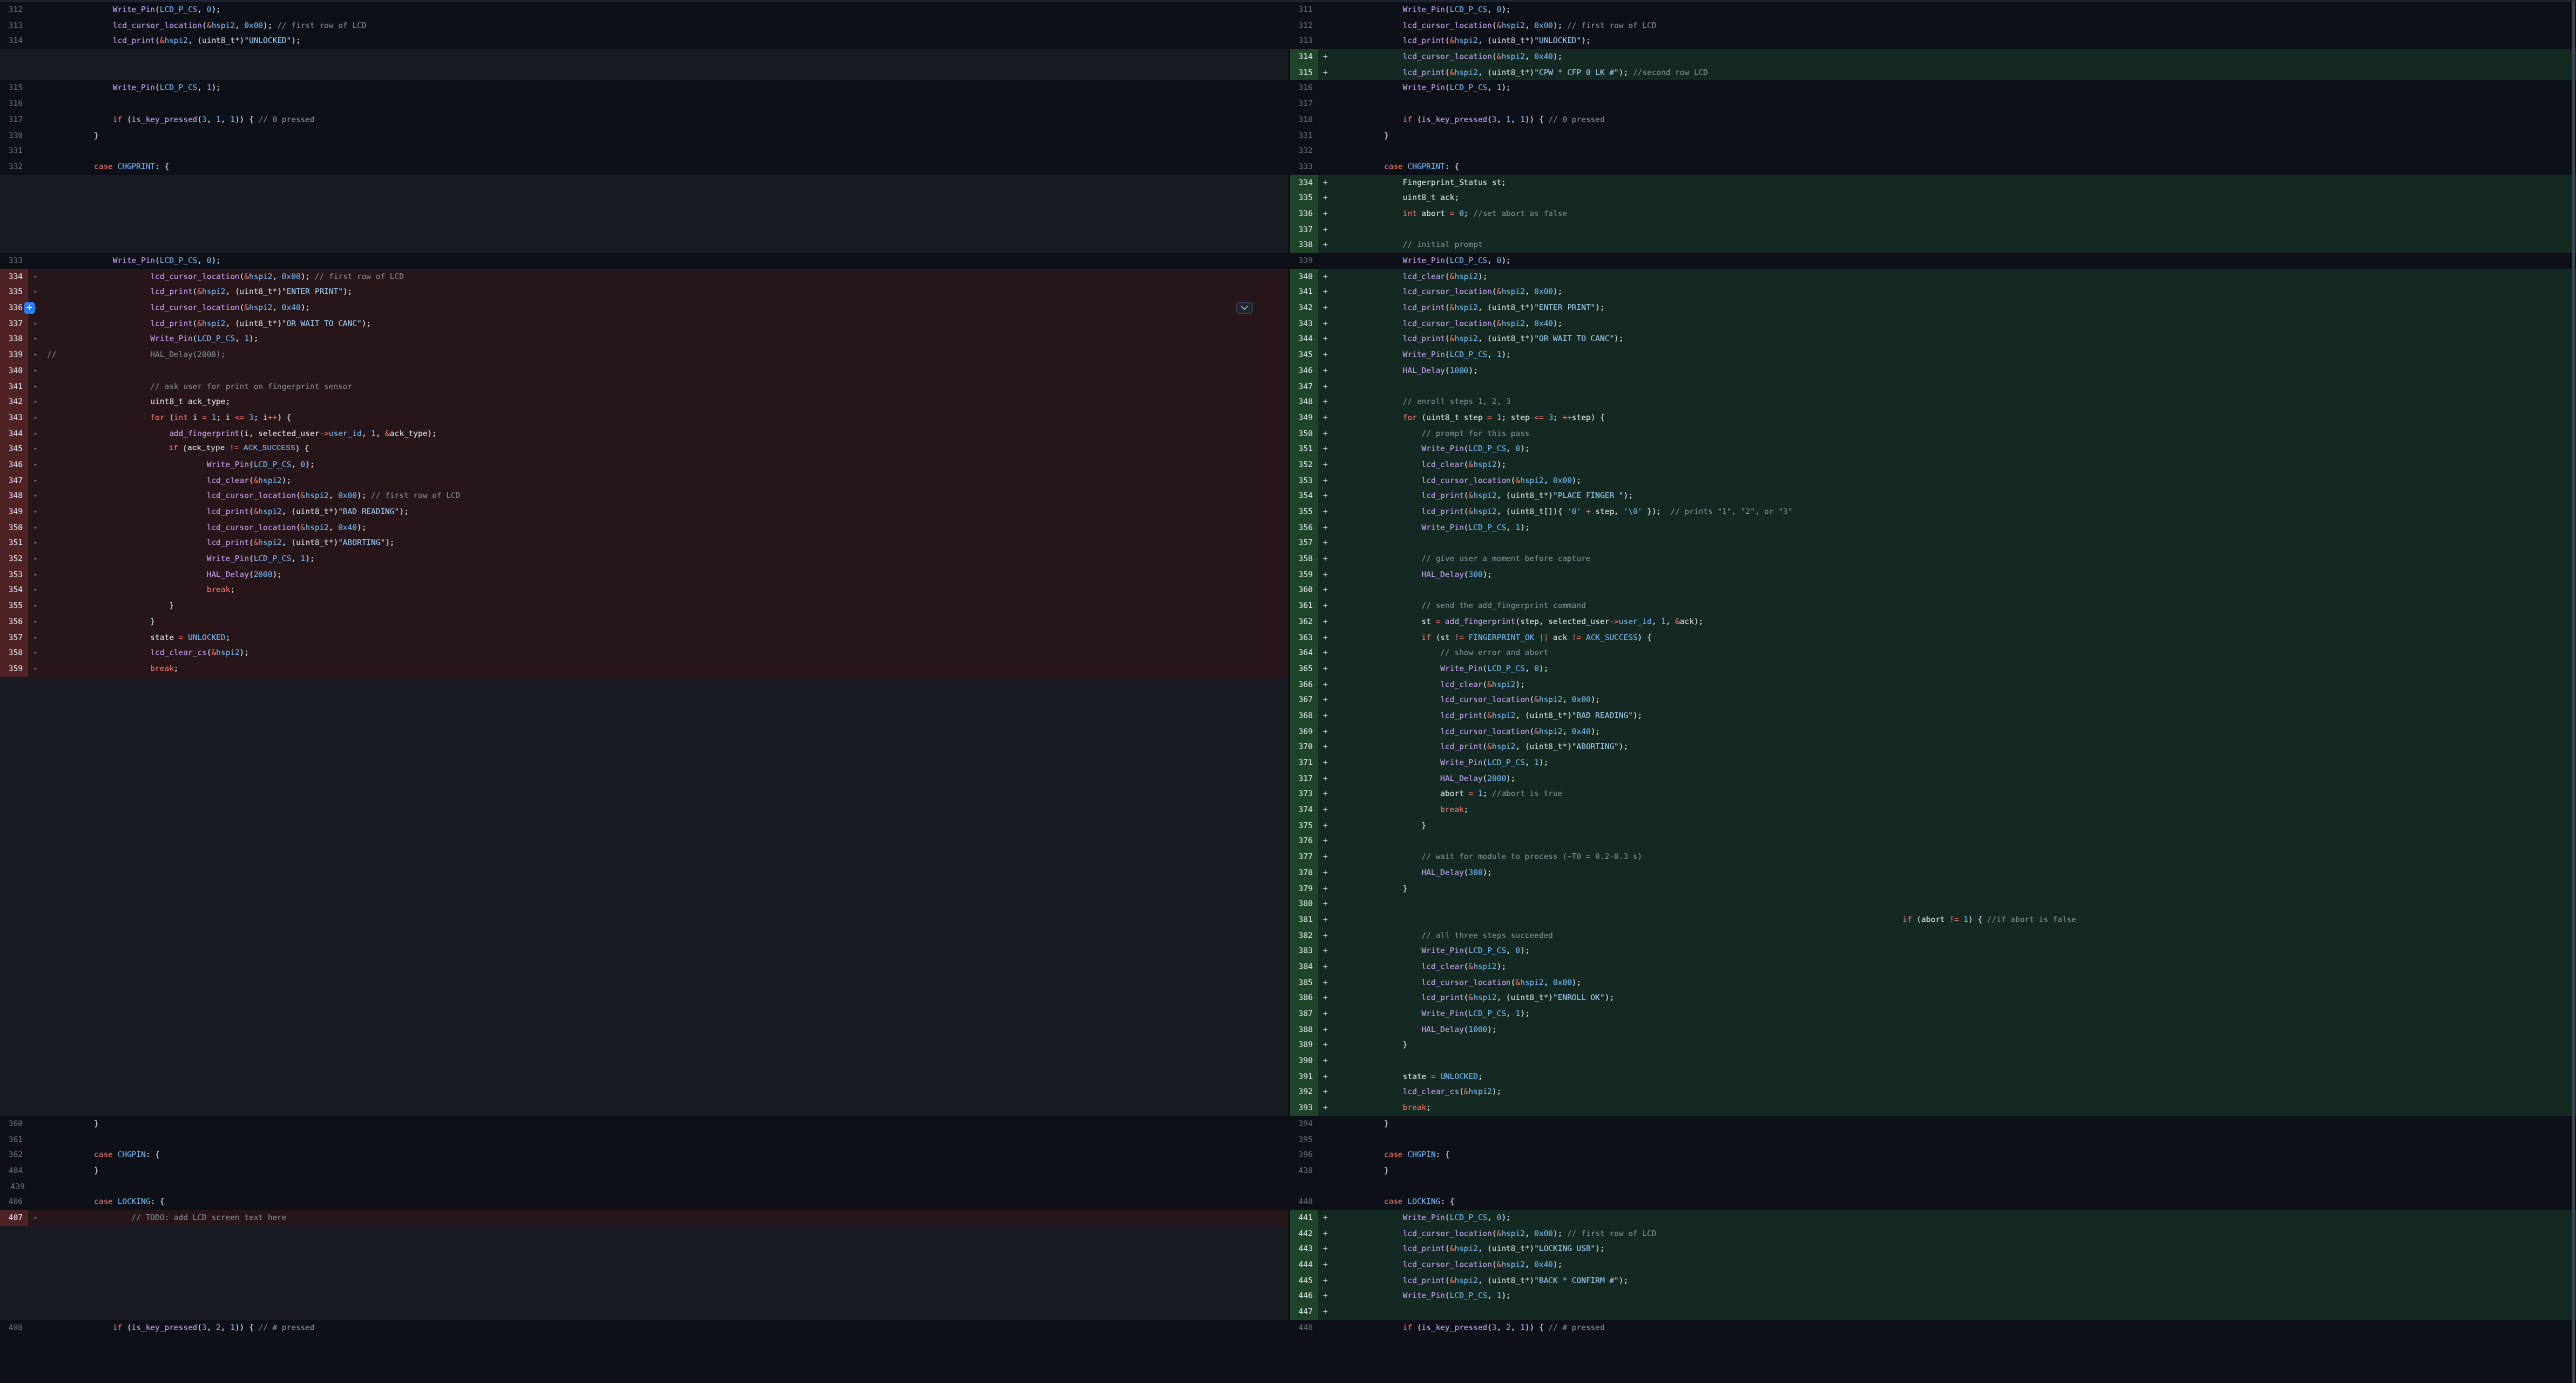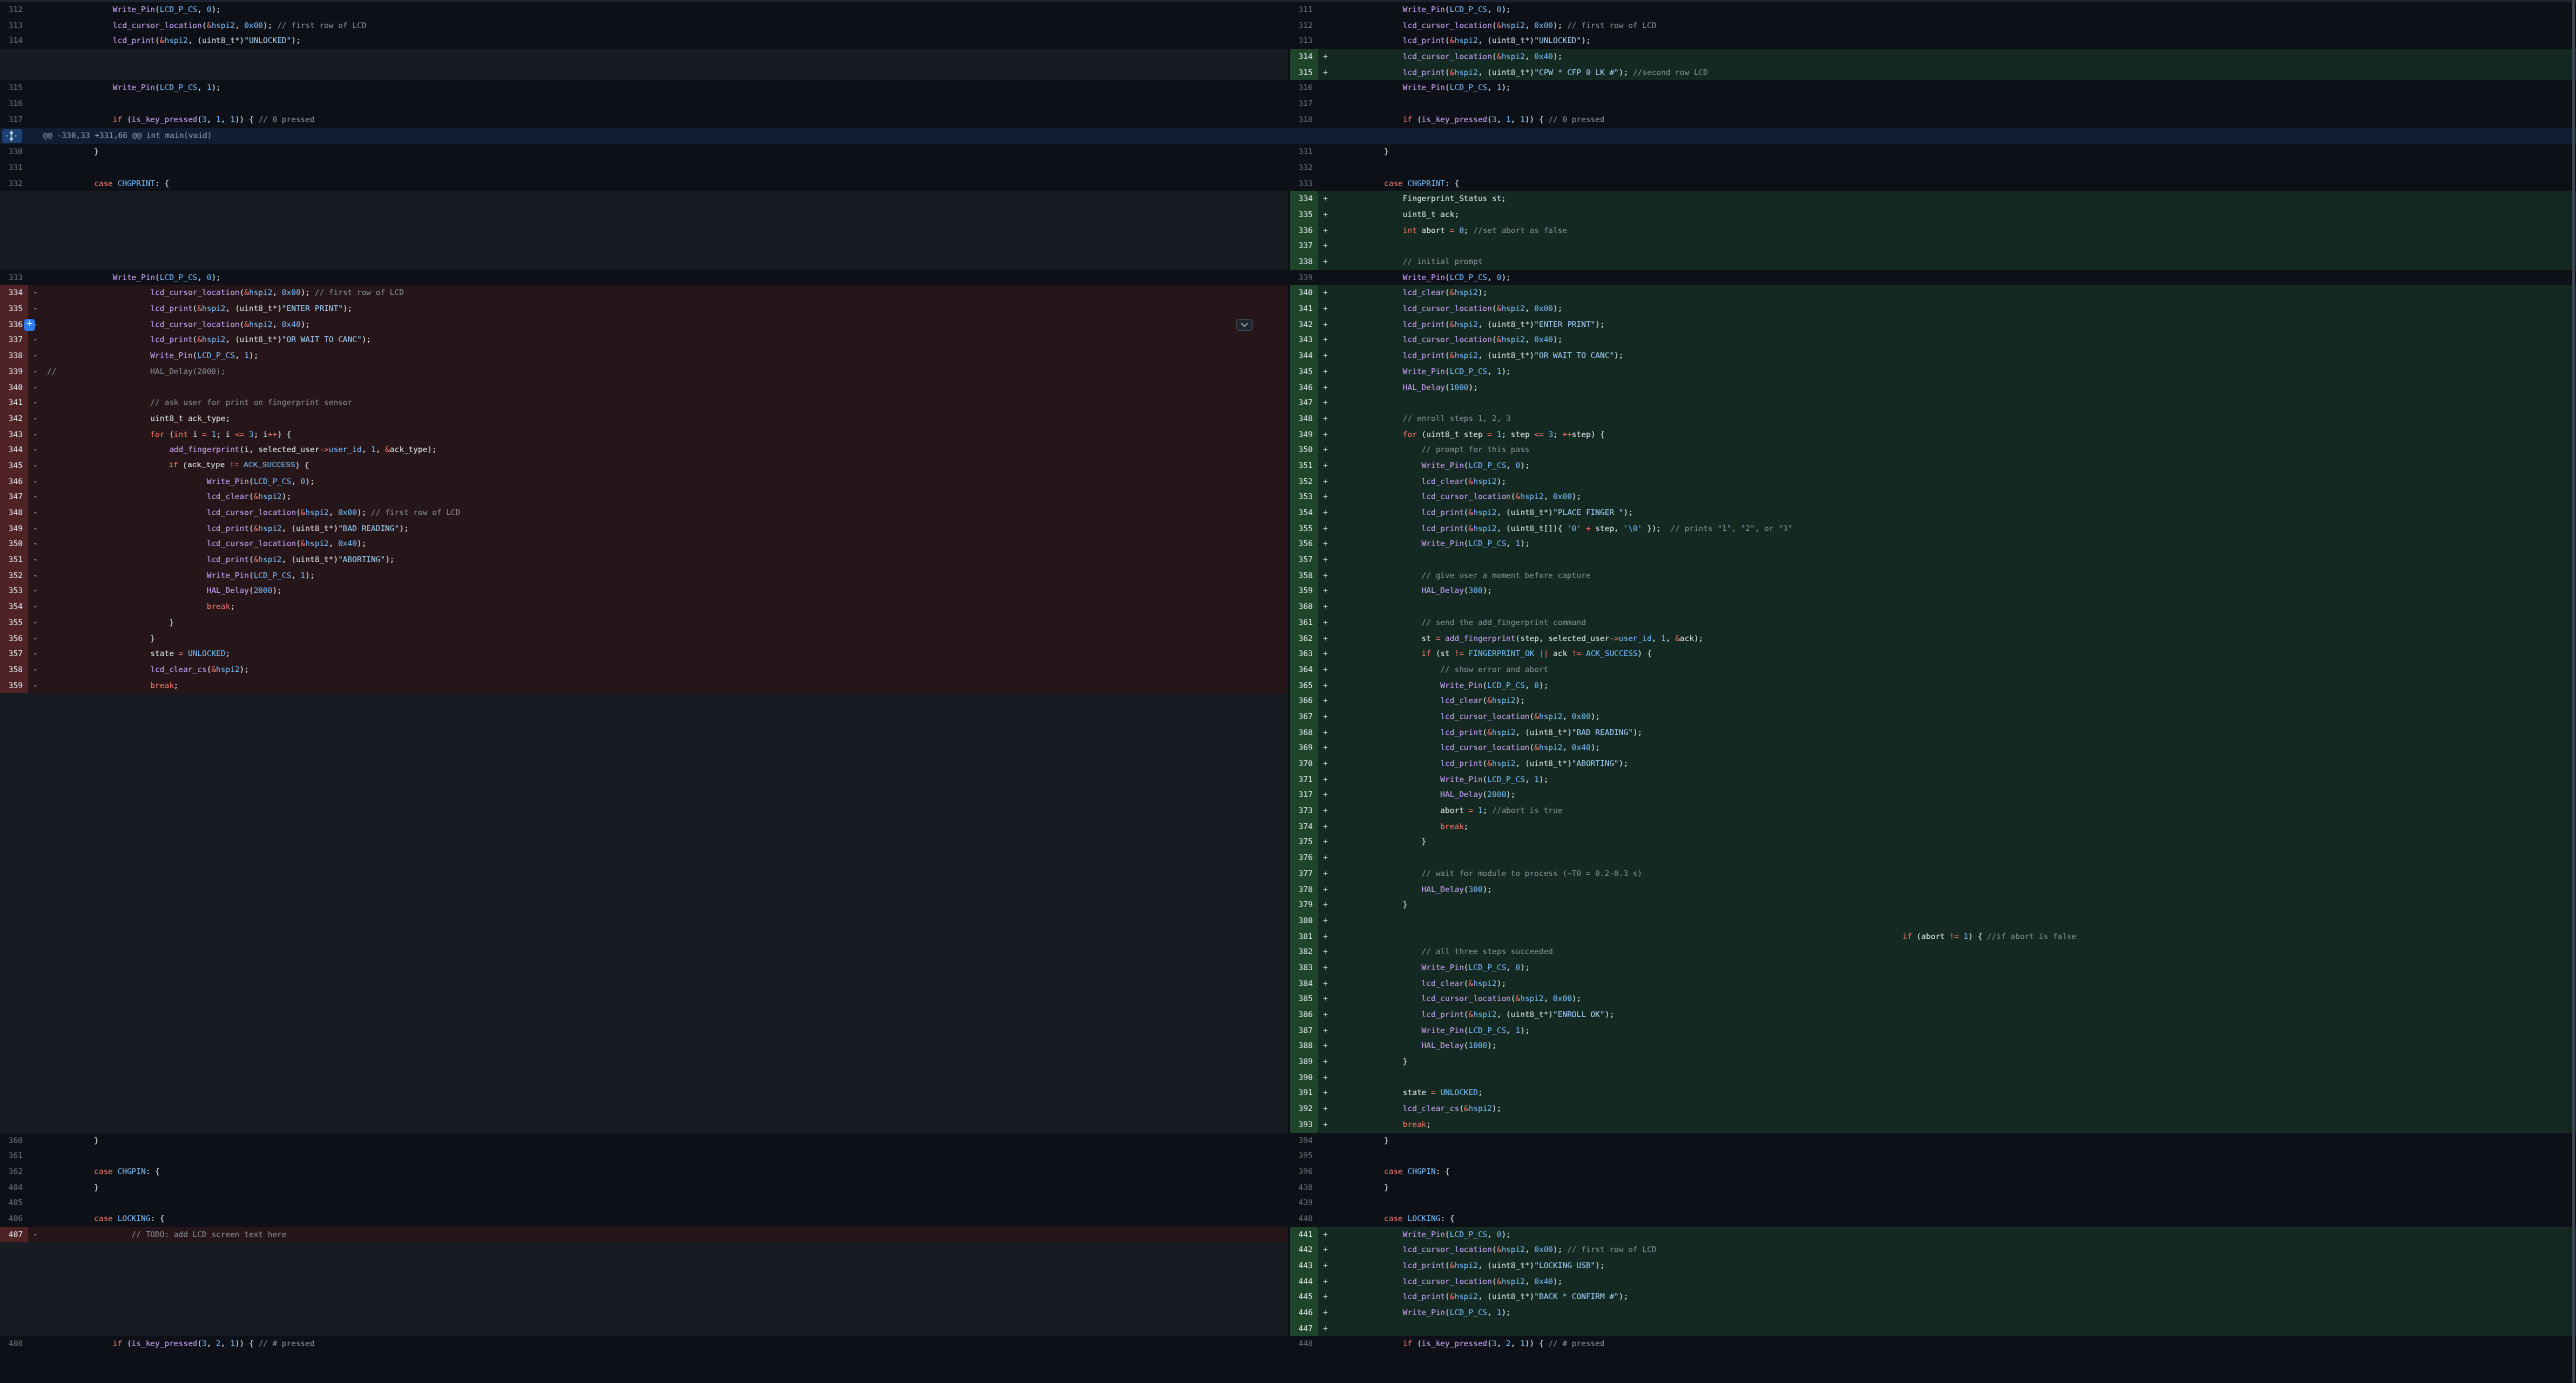--- a/index.html
+++ b/index.html
@@ -160,31 +160,20 @@
           <div class="num">317</div>
           <div class="mark"></div>
           <pre class="code" style="margin: 0px;">              <span class="sg-k">if</span><span class="sg-p"> (</span><span class="sg-f">is_key_pressed</span><span class="sg-p">(</span><span class="sg-c">3</span><span class="sg-p">, </span><span class="sg-c">1</span><span class="sg-p">, </span><span class="sg-c">1</span><span class="sg-p">)) { </span><span class="sg-m">// 0 pressed</span></pre>
         </div>
         <div class="cell ctx rhs">
           <div class="num">318</div>
           <div class="mark"></div>
           <pre class="code" style="margin: 0px;">              <span class="sg-k">if</span><span class="sg-p"> (</span><span class="sg-f">is_key_pressed</span><span class="sg-p">(</span><span class="sg-c">3</span><span class="sg-p">, </span><span class="sg-c">1</span><span class="sg-p">, </span><span class="sg-c">1</span><span class="sg-p">)) { </span><span class="sg-m">// 0 pressed</span></pre>
         </div>
       </div>
-      <div class="row hunk">
-        <button class="exp-btn exp-all">
-          <svg width="10.8" height="11.8" viewBox="0 0 16 16">
-            <path fill="#cdd9e5" d="M8 0l3.2 4H9.2v2.6H6.8V4H4.8L8 0zm0 16l-3.2-4h2V9.4h2.4V12h2L8 16z"></path>
-            <g stroke="#cdd9e5" stroke-width="1.3">
-              <path d="M0.5 8h2.4M6.8 8h2.4M13.1 8h2.4"></path>
-            </g>
-          </svg>
-        </button>
-        <div class="hunk-text">@@ -330,33 +331,66 @@ int main(void)</div>
-      </div>
       <div class="row">
         <div class="cell ctx">
           <div class="num">330</div>
           <div class="mark"></div>
           <pre class="code" style="margin: 0px;">          <span class="sg-p">}</span></pre>
         </div>
         <div class="cell ctx rhs">
           <div class="num">331</div>
           <div class="mark"></div>
           <pre class="code" style="margin: 0px;">          <span class="sg-p">}</span></pre>
@@ -850,25 +839,20 @@
           <div class="mark"></div>
           <pre class="code" style="margin: 0px;">          <span class="sg-p">}</span></pre>
         </div>
         <div class="cell ctx rhs">
           <div class="num">438</div>
           <div class="mark"></div>
           <pre class="code" style="margin: 0px;">          <span class="sg-p">}</span></pre>
         </div>
       </div>
       <div class="row">
-        <div class="cell ctx">
-          <div class="num">405</div>
-          <div class="mark"></div>
-          <pre class="code" style="margin: 0px;"></pre>
-        </div>
         <div class="cell ctx rhs">
           <div class="num">439</div>
           <div class="mark"></div>
           <pre class="code" style="margin: 0px;"></pre>
         </div>
       </div>
       <div class="row">
         <div class="cell ctx">
           <div class="num">406</div>
           <div class="mark"></div>

